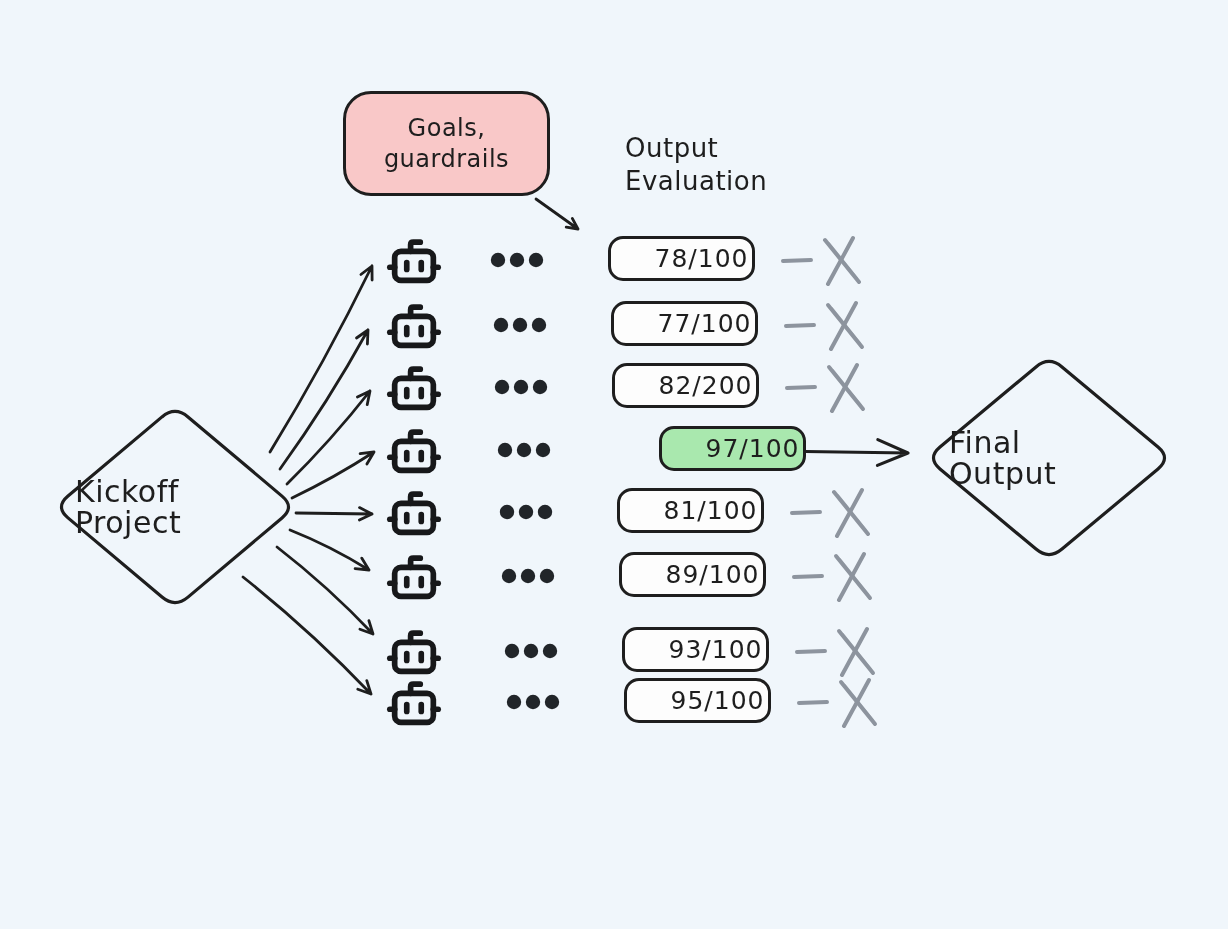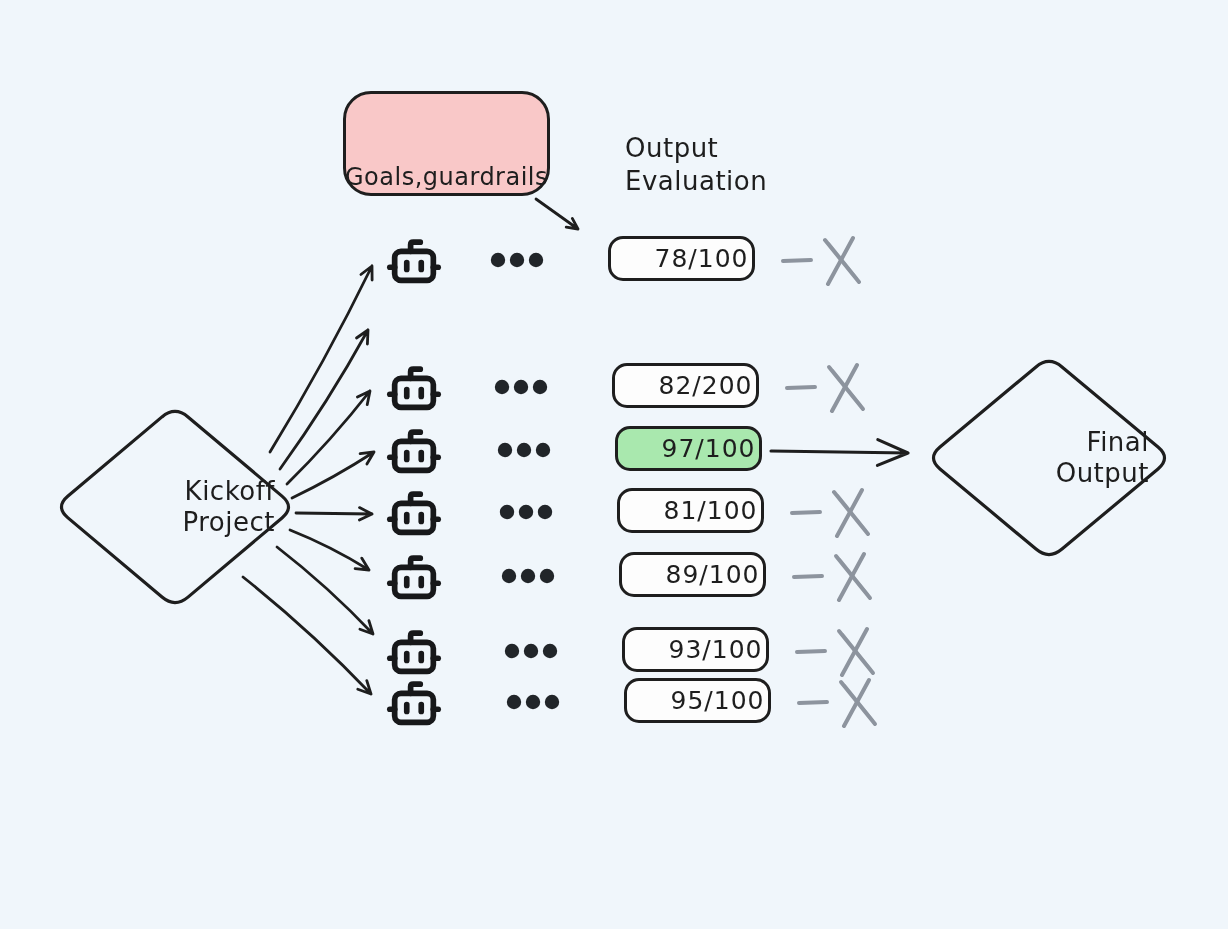--- a/index.html
+++ b/index.html
@@ -10,32 +10,32 @@
   }
   .canvas{position:relative;width:1228px;height:929px;background:var(--bg,#f0f6fb);}
   #strokes{position:absolute;left:0;top:0;width:1228px;height:929px;z-index:1;}
 
   
   .goals-box{
     position:absolute;left:343px;top:91px;width:201px;height:99px;z-index:2;
     background:var(--goals-fill,#f9c8c8);
     border:3px solid var(--ink,#1e1e1e);
     border-radius:28px;
-    display:flex;flex-direction:row;align-items:flex-end;justify-content:center;
+    display:flex;flex-direction:column;align-items:center;justify-content:center;
     color:var(--ink,#1e1e1e);font-size:24px;line-height:31px;letter-spacing:.5px;
   }
 
   
   .eval-label{
     position:absolute;left:625px;top:132px;z-index:2;
     color:var(--ink,#1e1e1e);font-size:26px;line-height:33px;letter-spacing:.5px;
   }
   .diamond-label{
-    position:absolute;z-index:2;width:200px;text-align:right;
-    color:var(--ink,#1e1e1e);font-size:26px;line-height:31px;letter-spacing:.5px;
+    position:absolute;z-index:2;width:200px;text-align:left;
+    color:var(--ink,#1e1e1e);font-size:30px;line-height:31px;letter-spacing:.5px;
   }
   .diamond-label.kickoff{left:75px;top:476px;}
   .diamond-label.final{left:949px;top:427px;}
 
   
   .row{position:absolute;left:0;width:1228px;height:62px;z-index:2;}
   .row .shift{transform:translateX(var(--dx,0px));}
   .r1{top:228px;--dx:0px}
   .r2{top:293px;--dx:3px}
   .r3{top:355px;--dx:4px}
@@ -51,21 +51,21 @@
   .dots svg{display:block;}
   .scorebox{
     position:absolute;left:608px;top:8px;width:147px;height:45px;
     background:var(--node-fill,#fdfdfd);
     border:3px solid var(--ink,#1e1e1e);border-radius:15px;
     display:flex;align-items:center;justify-content:center;
     color:var(--ink,#1e1e1e);font-size:25px;letter-spacing:1px;
     box-sizing:border-box;
     padding-left:40px;
   }
-  .row.accepted .scorebox{background:var(--accepted-fill,#a9e8ae);}
+  .row.accepted .scorebox{background:var(--accepted-fill,#a9e8ae);margin-left:44px;}
   .mark{position:absolute;left:779px;top:6px;width:90px;height:52px;color:var(--reject-gray,#8d949e);}
   .mark svg{display:block;}
   .hidden-defs{position:absolute;width:0;height:0;overflow:hidden;}
 </style>
 </head>
 <body>
 
 <svg class="hidden-defs" aria-hidden="true">
   <defs>
     <symbol id="sym-bot" viewBox="0 0 24 24">
@@ -141,20 +141,38 @@
           <use href="#sym-dots"></use>
         </svg>
       </span>
     <span class="scorebox shift">78/100</span>
     <span class="mark shift">
         <svg width="90" height="52">
           <use href="#sym-xmark"></use>
         </svg>
       </span>
   </div>
+  <div class="row r2">
+    <span class="bot">
+        <svg>
+          <use href="#sym-bot"></use>
+        </svg>
+      </span>
+    <span class="dots shift">
+        <svg width="54" height="16">
+          <use href="#sym-dots"></use>
+        </svg>
+      </span>
+    <span class="scorebox shift">77/100</span>
+    <span class="mark shift">
+        <svg width="90" height="52">
+          <use href="#sym-xmark"></use>
+        </svg>
+      </span>
+  </div>
   <div class="row r3">
     <span class="bot">
         <svg>
           <use href="#sym-bot"></use>
         </svg>
       </span>
     <span class="dots shift">
         <svg width="54" height="16">
           <use href="#sym-dots"></use>
         </svg>

